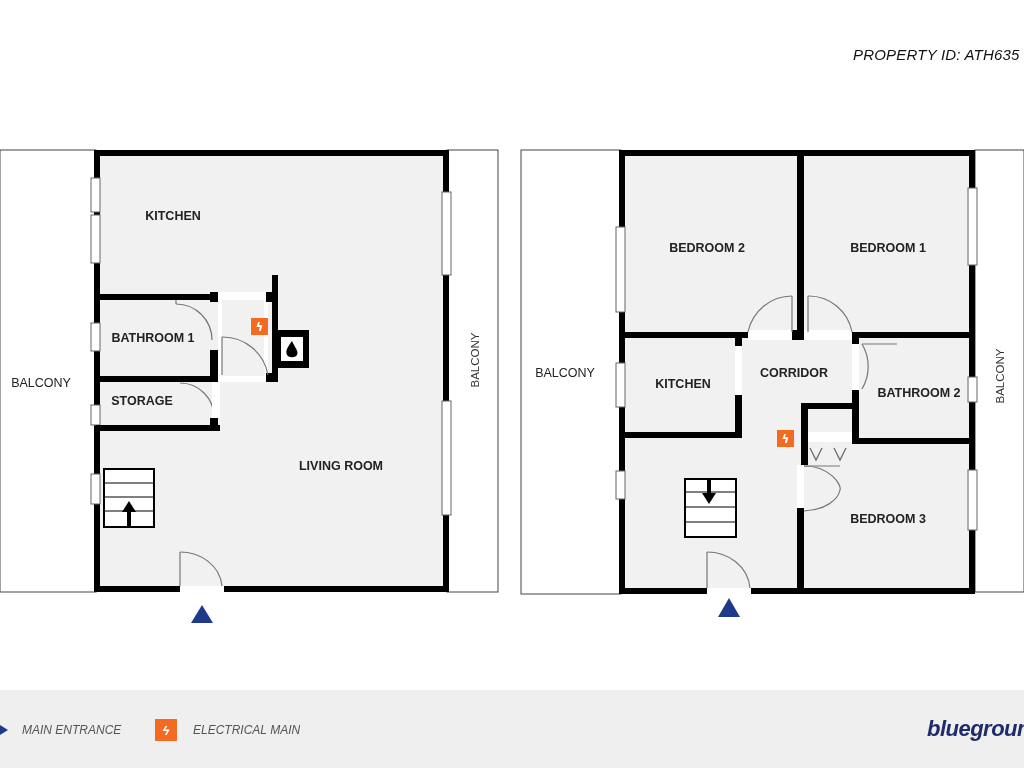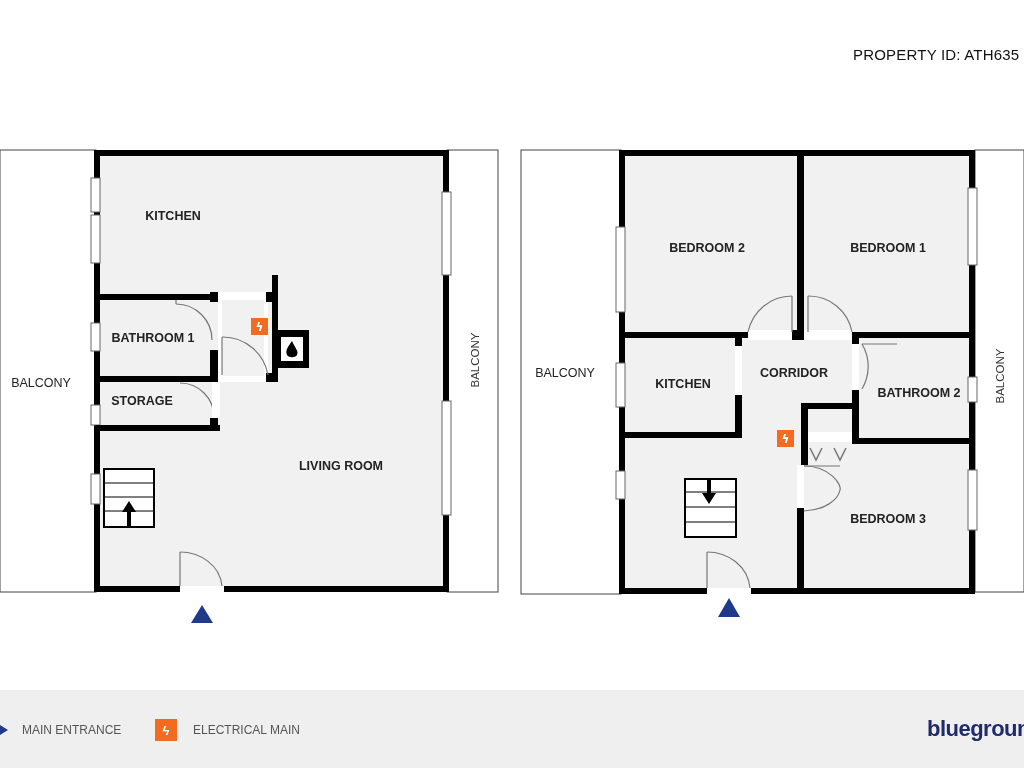--- a/index.html
+++ b/index.html
@@ -1,18 +1,18 @@
 <!DOCTYPE html>
 <html><head>
 <meta charset="utf-8">
 <style>
   html, body { margin:0; padding:0; }
   body { width:1024px; height:768px; background:#ffffff; position:relative; overflow:hidden;
          font-family:"Liberation Sans", sans-serif; }
-  .abs { position:absolute; }
+  .abs { position:absolute;font-style:italic; }
   .pid { left:853px; top:46px; font-size:15px; color:#111; letter-spacing:0.2px; white-space:nowrap; }
   svg.plan { position:absolute; left:0; top:0; }
   .room-label { font-family:"Liberation Sans", sans-serif; font-weight:bold; font-size:12.5px; fill:#222; }
   .balc-label { font-family:"Liberation Sans", sans-serif; font-size:12.5px; fill:#222; }
   .balc-v { font-family:"Liberation Sans", sans-serif; font-size:11.5px; fill:#333; }
   .legend { left:0; top:690px; width:1024px; height:78px; background:#efefef; }
   .legend-item { position:absolute; top:0; height:80px; display:flex; align-items:center; font-size:12px; color:#555; }
   .elec-badge { width:22px; height:22px; background:#f26b21; display:flex; align-items:center; justify-content:center; color:#fff; font-weight:bold; font-size:13px; margin-right:16px; }
   .brand { position:absolute; right:-6px; top:26px; font-size:22px; font-weight:bold; color:#1f2b6b; letter-spacing:-0.5px; }
 </style>

